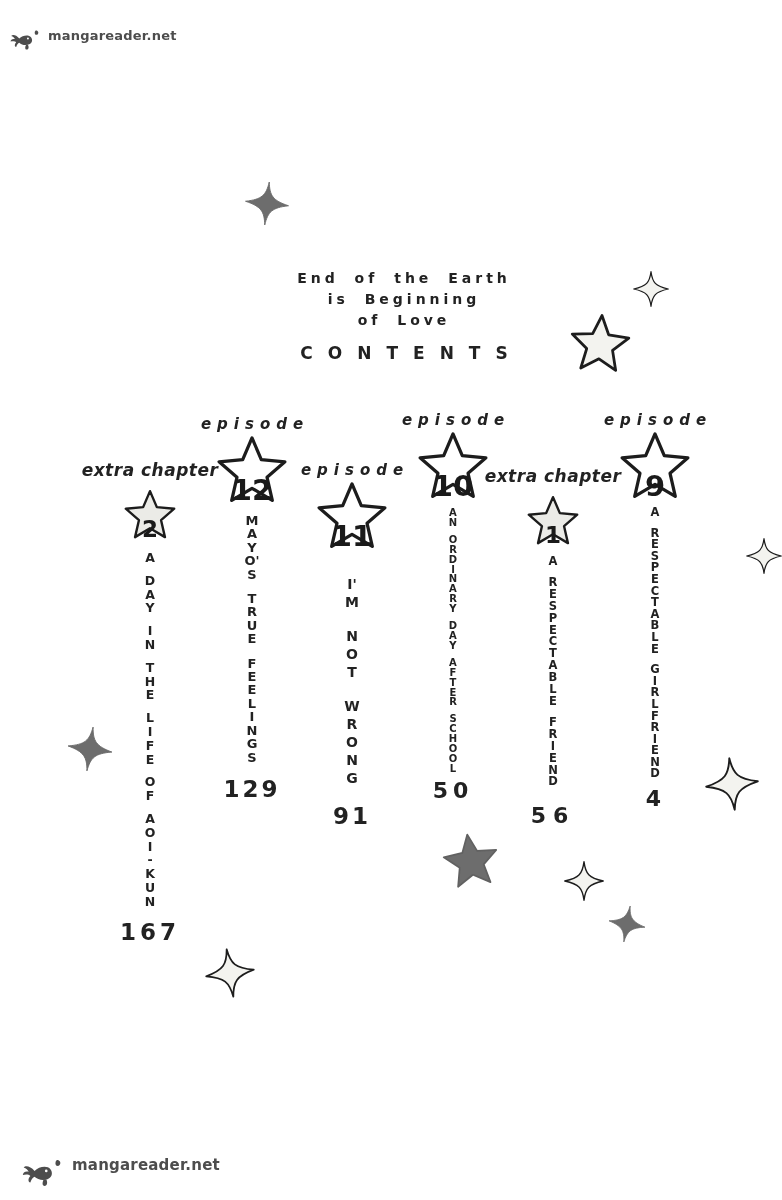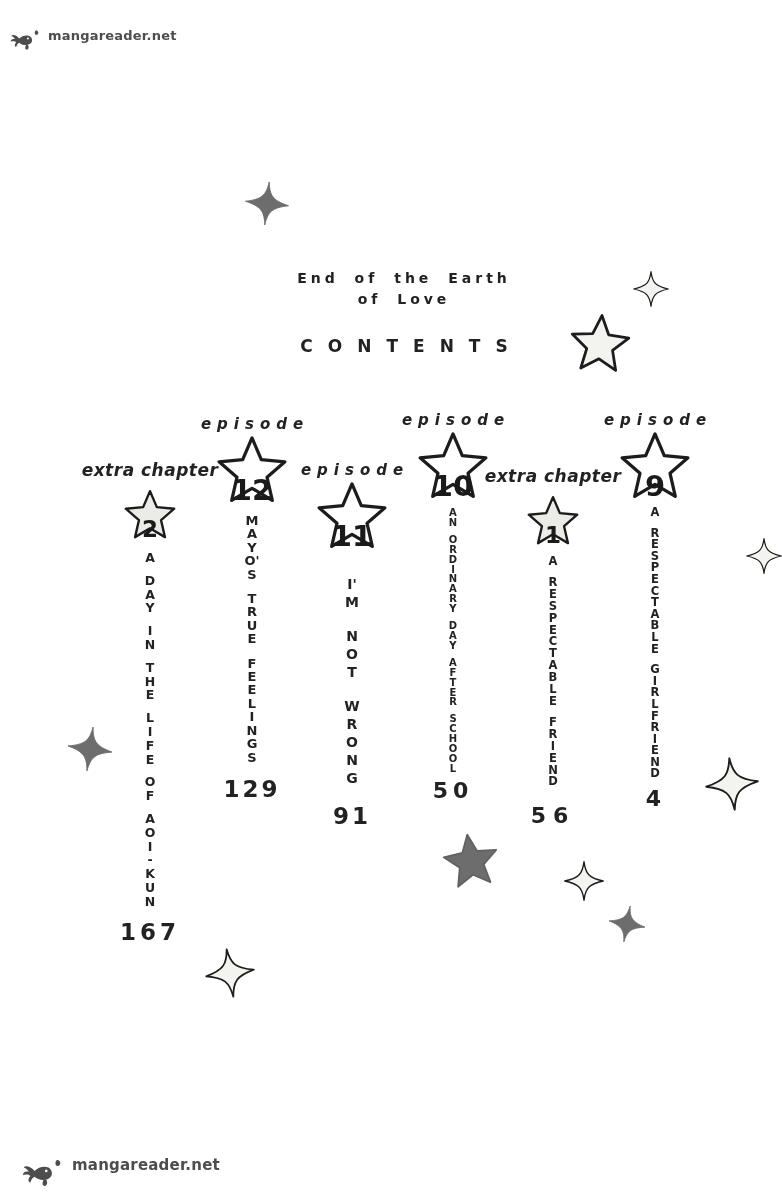--- a/index.html
+++ b/index.html
@@ -21,21 +21,21 @@
   .watermark .wm-text{font-weight:700;letter-spacing:0.2px;}
   .watermark-top{left:10px;top:28px;}
   .watermark-top svg{width:34px;height:24px;}
   .watermark-top .wm-text{font-size:13px;}
   .watermark-bottom{left:22px;top:1156px;}
   .watermark-bottom svg{width:46px;height:34px;}
   .watermark-bottom .wm-text{font-size:15px;}
   
   .title-block{position:absolute;left:26px;right:0;top:268px;text-align:center;}
   .title-line{font-size:14px;font-weight:600;letter-spacing:4px;word-spacing:7px;line-height:21px;}
-  .contents{margin-top:26px;font-size:17px;font-weight:600;letter-spacing:15px;padding-left:15px;}
+  .contents{margin-top:12px;font-size:17px;font-weight:600;letter-spacing:15px;padding-left:15px;}
   
   .col{position:absolute;width:110px;display:flex;flex-direction:column;align-items:center;}
   .col-kind{font-size:15px;font-weight:600;letter-spacing:6px;white-space:nowrap;padding-left:6px;font-style:italic;}
   .kind-extra .col-kind{font-style:italic;letter-spacing:0.5px;font-size:17px;font-weight:700;padding-left:0;}
   .badge{position:relative;display:flex;align-items:flex-end;justify-content:center;}
   .badge svg{position:absolute;left:0;top:0;width:100%;height:100%;}
   .badge-num{position:relative;font-weight:700;color:#1a1a1a;}
   .kind-episode .badge{width:78px;height:72px;margin-top:2px;}
   .kind-extra  .badge{width:58px;height:53px;margin-top:9px;}
   .kind-episode .badge-num{font-size:29px;margin-top:-8px;}
@@ -89,20 +89,21 @@
         <path d="M58 50 C62 58 60 66 54 66 C48 66 48 58 52 50 Z"></path>
         <path d="M84 4 C90 4 94 10 90 16 C86 20 80 18 80 12 C80 8 81 5 84 4 Z"></path>
         <circle cx="58" cy="30" r="3.2" fill="#ffffff"></circle>
       </g>
     </svg>
     <span class="wm-text">mangareader.net</span>
   </div>
 
   <div class="title-block">
     <div class="title-line">End of the Earth</div>
+    <div class="title-line">is Beginning</div>
     <div class="title-line">of Love</div>
     <div class="contents">CONTENTS</div>
   </div>
 
   <div id="columns">
       <div class="col col-0 kind-extra">
     <div class="col-kind">extra chapter</div>
     <div class="badge">
       <svg class="badge-star" viewBox="0 0 100 100">
         <path d="M50,4 L62.9,34.2 L95.7,37.2 L70.9,58.8 L78.2,90.8 L50,74 L21.8,90.8 L29.1,58.8 L4.3,37.2 L37.1,34.2 Z"></path>

